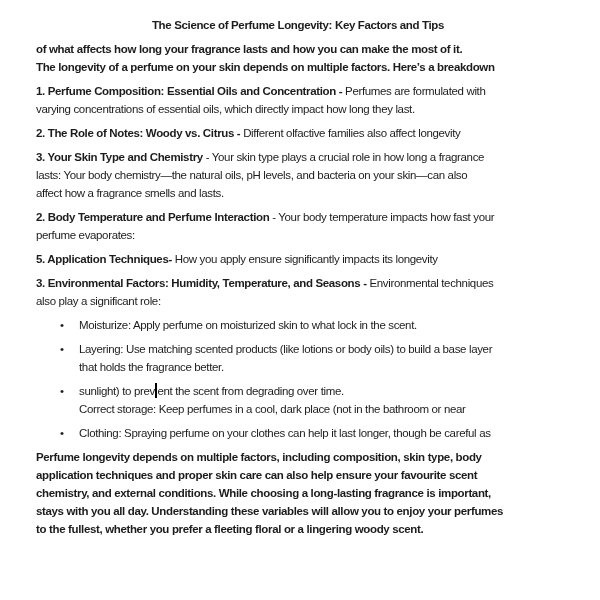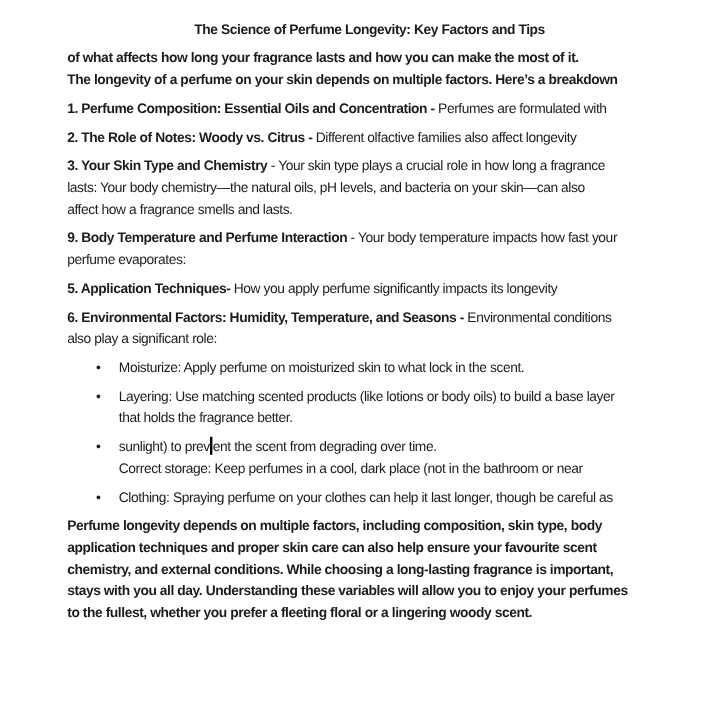--- a/index.html
+++ b/index.html
@@ -4,21 +4,21 @@
 <style>
   html, body { margin: 0; padding: 0; }
   body {
     width: 600px; height: 600px;
     background: #ffffff;
     overflow: hidden;
   }
   .canvas {
     box-sizing: border-box;
     width: 600px; height: 600px;
-    padding: 16px 40px 0 56px;
+    padding: 16px 40px 0 36px;
     font-family: "Liberation Sans", sans-serif;
     font-size: 11.5px;
     letter-spacing: -0.35px;
     color: #1c1c1c;
     overflow: hidden;
   }
   .para { margin: 0 0 6px 0; }
   .line { line-height: 18px; white-space: nowrap; }
   .b { font-weight: 700; text-align: right; }
   .title-line { text-align: center; font-weight: 700; white-space: nowrap; }
@@ -43,43 +43,44 @@
     <div class="line title-line">The Science of Perfume Longevity: Key Factors and Tips</div>
   </div>
 
   <div class="para boldpara">
     <div class="line">of what affects how long your fragrance lasts and how you can make the most of it.</div>
     <div class="line">The longevity of a perfume on your skin depends on multiple factors. Here’s a breakdown</div>
   </div>
 
   <div class="para">
     <div class="line"><span class="b">1. Perfume Composition: Essential Oils and Concentration -</span><span> Perfumes are formulated with</span></div>
+    <div class="line">varying concentrations of essential oils, which directly impact how long they last.</div>
   </div>
 
   <div class="para">
     <div class="line"><span class="b">2. The Role of Notes: Woody vs. Citrus -</span><span> Different olfactive families also affect longevity</span></div>
   </div>
 
   <div class="para">
     <div class="line"><span class="b">3. Your Skin Type and Chemistry</span><span> - Your skin type plays a crucial role in how long a fragrance</span></div>
     <div class="line">lasts: Your body chemistry—the natural oils, pH levels, and bacteria on your skin—can also</div>
     <div class="line">affect how a fragrance smells and lasts.</div>
   </div>
 
   <div class="para">
-    <div class="line"><span class="b">9. Body Temperature and Perfume Interaction</span><span> - Your body temperature impacts how fast your</span></div>
+    <div class="line"><span class="b">2. Body Temperature and Perfume Interaction</span><span> - Your body temperature impacts how fast your</span></div>
     <div class="line">perfume evaporates:</div>
   </div>
 
   <div class="para">
-    <div class="line"><span class="b">5. Application Techniques-</span><span> How you apply perfume significantly impacts its longevity</span></div>
+    <div class="line"><span class="b">5. Application Techniques-</span><span> How you apply ensure significantly impacts its longevity</span></div>
   </div>
 
   <div class="para">
-    <div class="line"><span class="b">6. Environmental Factors: Humidity, Temperature, and Seasons -</span><span> Environmental conditions</span></div>
+    <div class="line"><span class="b">3. Environmental Factors: Humidity, Temperature, and Seasons -</span><span> Environmental techniques</span></div>
     <div class="line">also play a significant role:</div>
   </div>
 
 
   <div>
 
     <div class="li">
       <span class="dot">•</span>
       <div class="line">Moisturize: Apply perfume on moisturized skin to what lock in the scent.</div>
     </div>

